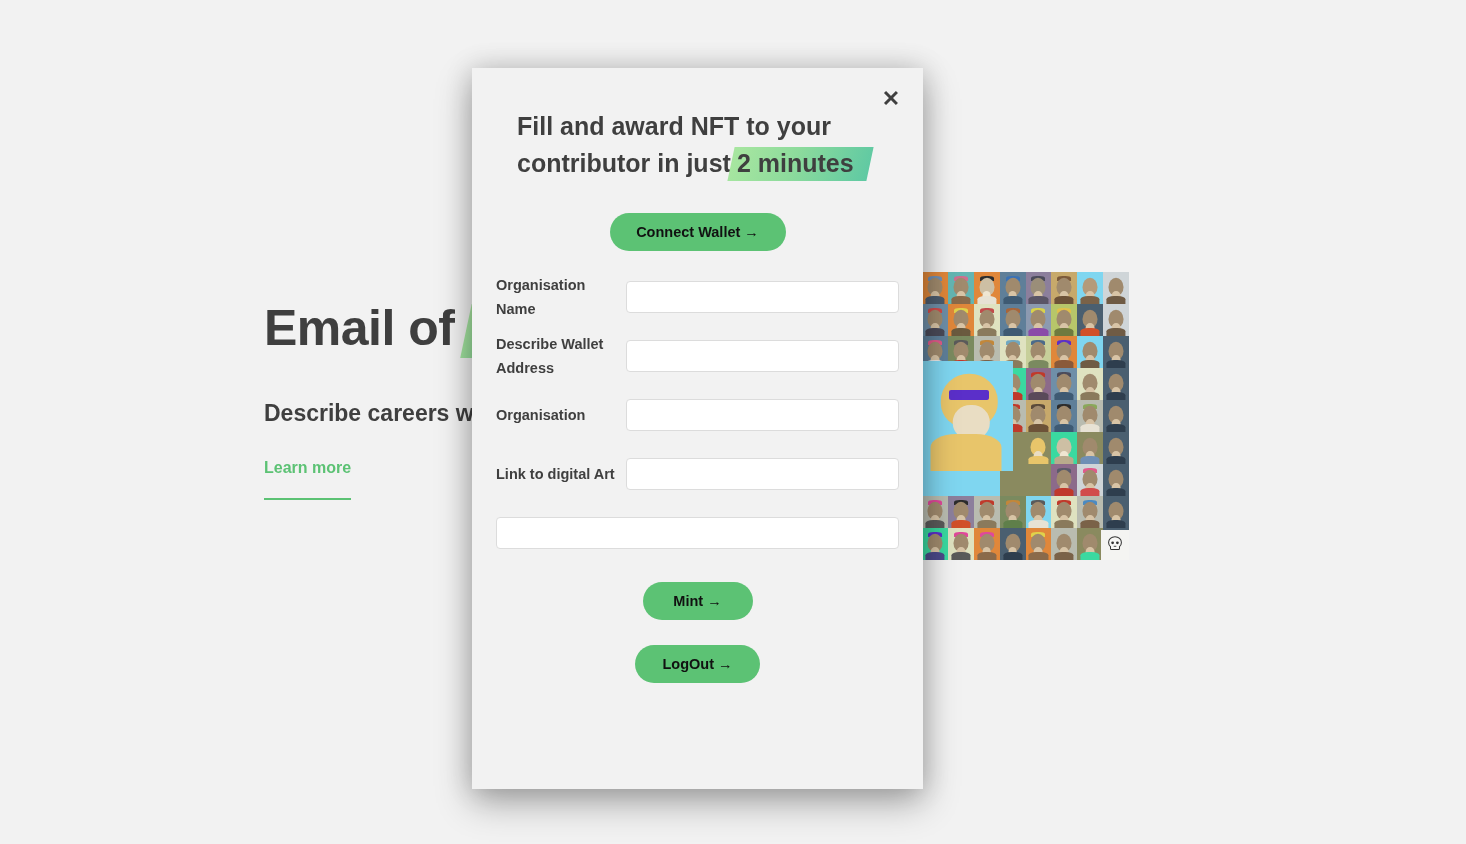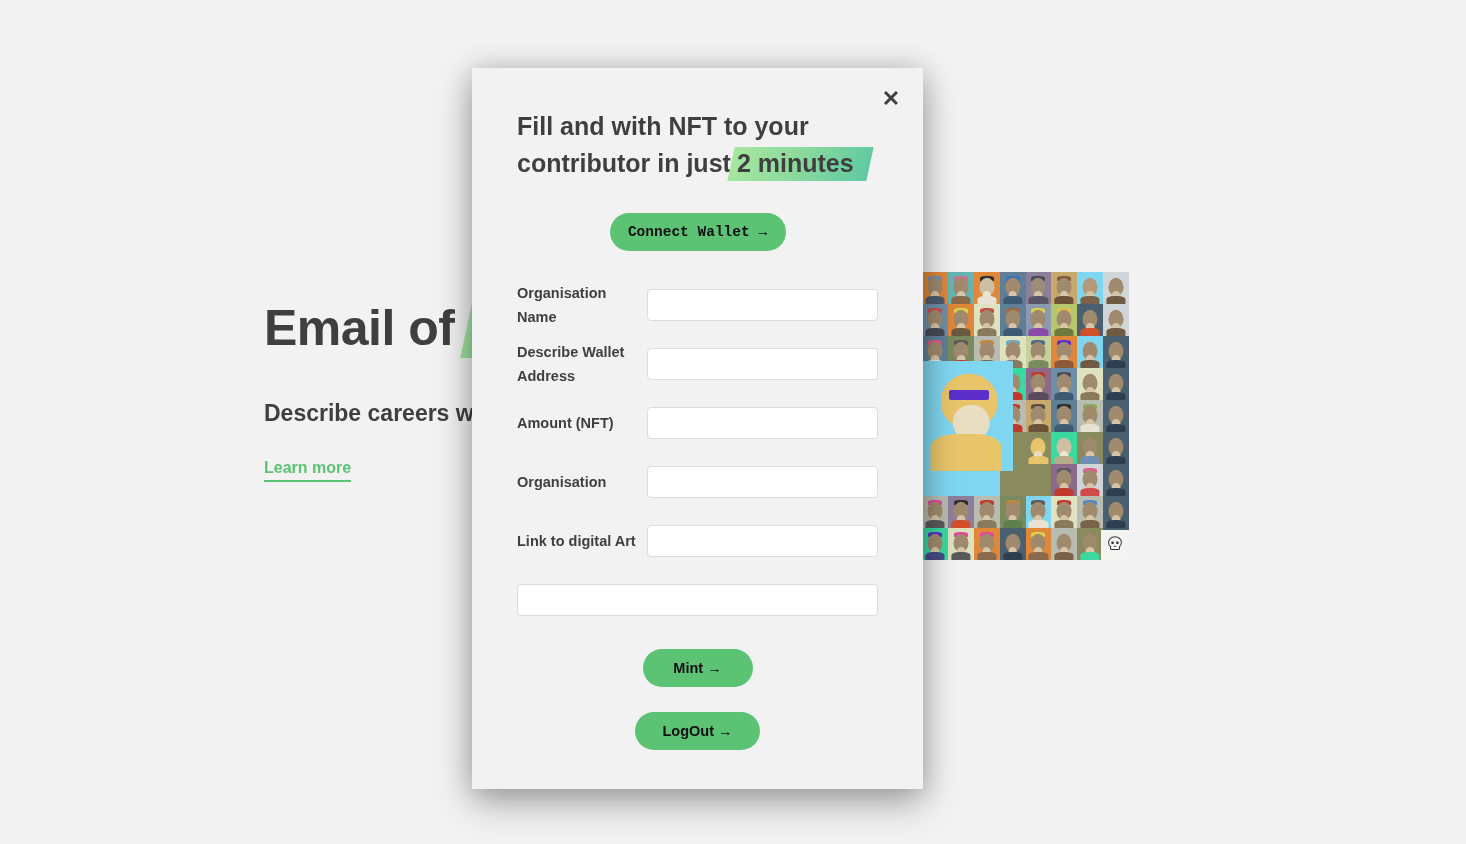--- a/index.html
+++ b/index.html
@@ -65,21 +65,21 @@
   }
 
   #hero-link {
     display: inline-block;
     margin-top: 32px;
     font-size: 16px;
     font-weight: bold;
     color: #5cc274;
     text-decoration: none;
     border-bottom: 2px solid #5cc274;
-    padding-bottom: 3px;
+    padding-bottom: 21px;
     cursor: pointer;
   }
 
   
   #nft-art {
     position: absolute;
     left: 922px;
     top: 272px;
     width: 207px;
     height: 288px;
@@ -256,26 +256,25 @@
     font-size: 14.5px;
     font-weight: bold;
     cursor: pointer;
     padding: 0;
   }
 
   #connect-wallet-button {
     margin: 31px auto 0 auto;
     width: 176px;
     height: 38px;
-    font-family: Liberation Mono, monospace;
   }
 
   #form-fields {
-    margin: 30px 0 0 0;
-    padding: 0 45px;
+    margin: 22px 0 0 0;
+    padding: 0 24px;
   }
   .field-row {
     display: flex;
     align-items: center;
     margin-bottom: 11px;
     min-height: 48px;
   }
   .field-label {
     width: 120px;
     flex: 0 0 120px;
@@ -728,40 +727,36 @@
     </div>
   </div>
 
 </div>
 
 <div id="modal-overlay">
   <div id="modal">
 
     <button id="modal-close">✕</button>
 
-    <h2 id="modal-title"><span>Fill and with NFT to your</span><br><span>contributor in just</span><span class="hl">2 minutes</span></h2>
+    <h2 id="modal-title"><span>Fill and award NFT to your</span><br><span>contributor in just</span><span class="hl">2 minutes</span></h2>
 
     <button class="btn" id="connect-wallet-button">Connect Wallet →</button>
 
     <div id="form-fields">
 
       <div class="field-row">
         <div class="field-label">Organisation Name</div>
         <input class="field-input" type="text" placeholder="" style="">
       </div>
 
       <div class="field-row">
         <div class="field-label">Describe Wallet Address</div>
         <input class="field-input" type="text" placeholder="" style="">
       </div>
 
-      <div class="field-row">
-        <div class="field-label">Amount (NFT)</div>
-        <input class="field-input" type="text" placeholder="" style="">
-      </div>
 
       <div class="field-row">
         <div class="field-label">Organisation</div>
         <input class="field-input" type="text" placeholder="" style="">
       </div>
 
       <div class="field-row">
         <div class="field-label">Link to digital Art</div>
         <input class="field-input" type="text" placeholder="" style="">
       </div>

